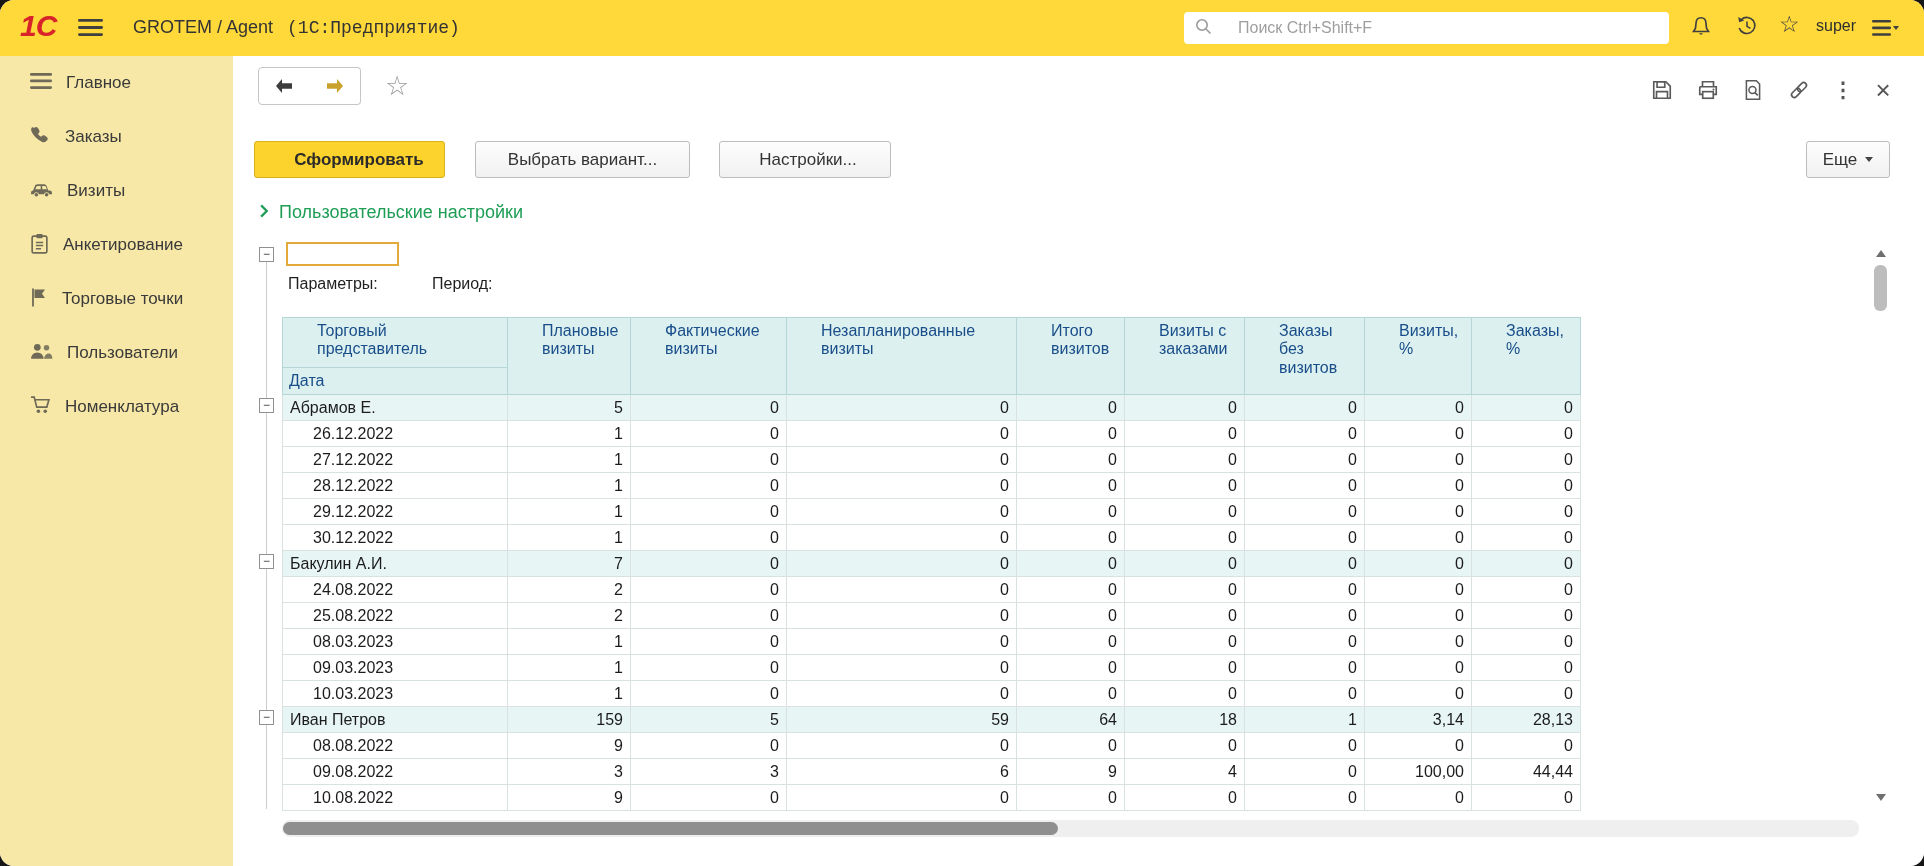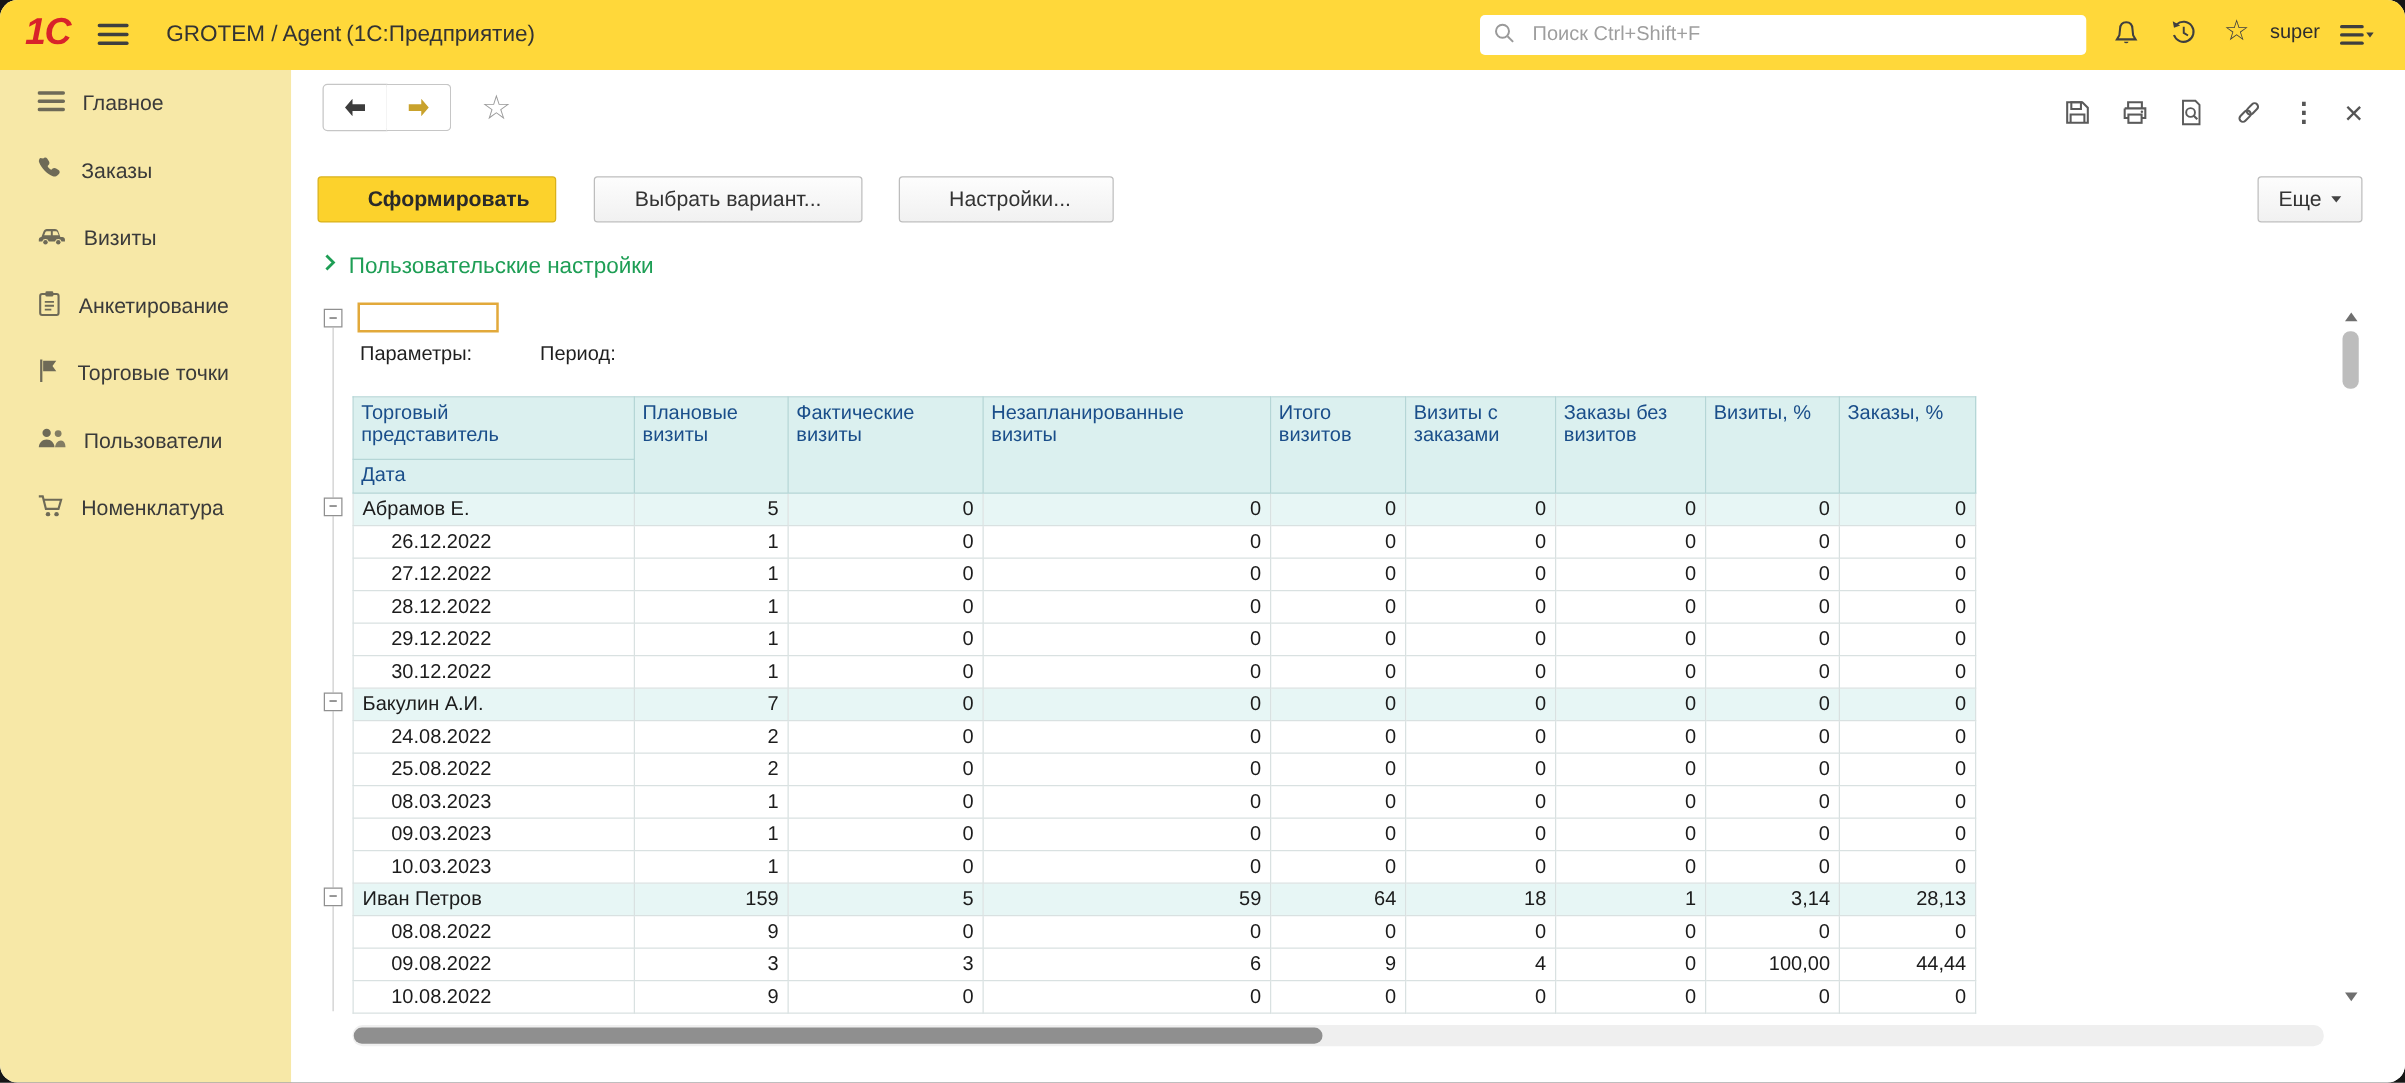--- a/index.html
+++ b/index.html
@@ -2,22 +2,22 @@
 <html><head>
 <meta charset="utf-8">
 <style>
   html,body{margin:0;padding:0;width:1924px;height:866px;background:#161616;font-family:"Liberation Sans",sans-serif;overflow:hidden;}
   .window{position:absolute;inset:0;border-radius:14px;overflow:hidden;background:#fff;}
   
   .topbar{position:absolute;left:0;top:0;right:0;height:56px;background:#FFD83A;}
   .logo{position:absolute;left:20px;top:9px;font-size:30px;font-weight:bold;font-style:italic;color:#D8232A;letter-spacing:-1px;}
   .tb-burger{position:absolute;left:78px;top:18px;cursor:pointer;}
   .tb-title{position:absolute;left:133px;top:17px;font-size:18px;color:#333;white-space:nowrap;}
-  .tb-title .sub{margin-left:4px;}
-  .search{position:absolute;left:1184px;top:12px;width:485px;height:32px;background:#fff;border-radius:4px;display:flex;align-items:center;padding:0 10px;box-sizing:border-box;gap:12px;}
+  .tb-title .sub{margin-left:14px;font-family:Liberation Mono, monospace;}
+  .search{position:absolute;left:1184px;top:12px;width:485px;height:32px;background:#fff;border-radius:4px;display:flex;align-items:center;padding:0 10px;box-sizing:border-box;gap:24px;}
   .search input{flex:1;border:none;outline:none;background:transparent;font-size:16px;color:#333;font-family:inherit;}
   .search input::placeholder{color:#9e9e9e;}
   .tb-ic{position:absolute;top:15px;cursor:pointer;}
   .tb-star{position:absolute;left:1779px;top:11px;font-size:23px;color:#3f3f3f;cursor:pointer;}
   .tb-user{position:absolute;left:1816px;top:17px;font-size:16px;color:#2e2e2e;cursor:pointer;}
   
   .sidebar{position:absolute;left:0;top:56px;width:233px;bottom:0;background:#F7E8A7;}
   .side-item{height:54px;display:flex;align-items:center;padding-left:30px;gap:14px;cursor:pointer;}
   .side-item .lbl{font-size:17px;color:#3a3a3a;}
   
@@ -44,21 +44,21 @@
   .top-exp{left:26px;top:191px;}
   .grp-exp{left:26px;}
   .tree-line{position:absolute;left:33px;top:206px;width:1px;height:547px;background:#cdcdcd;}
   .param-input{position:absolute;left:53px;top:186px;width:113px;height:24px;box-sizing:border-box;border:2px solid #E2A93B;background:#fff;font-size:15px;padding:0 4px;outline:none;font-family:inherit;}
   .plabel{position:absolute;top:219px;font-size:16px;color:#1f1f1f;}
   .params-label{left:55px;}
   .period-label{left:199px;}
   
   #report-table{position:absolute;left:49px;top:261px;width:1298px;border-collapse:collapse;table-layout:fixed;font-size:16px;}
   #report-table th{background:#DBF0EF;color:#1A4E8A;font-weight:normal;text-align:left;vertical-align:top;padding:4px 6px;border:1px solid #b5d6d6;line-height:1.15;box-sizing:border-box;cursor:default;}
-  #report-table th span{display:inline-block;max-width:112px;}
+  #report-table th span{display:inline-block;max-width:112px;margin-left:28px;}
   .th-rep{height:50px;}
   .th-date{height:26px;}
   #report-table td{height:26px;box-sizing:border-box;padding:0 7px;border:1px solid #d9e1e1;color:#1c1c1c;white-space:nowrap;overflow:hidden;cursor:default;}
   .group-row td{background:#E7F6F5;color:#1A4E8A;}
   .num{text-align:right;}
   .cell-date{padding-left:30px !important;}
   
   .vscroll{position:absolute;left:1639px;top:189px;width:17px;height:560px;}
   .vs-arrow{position:absolute;left:0;width:17px;height:16px;display:flex;align-items:center;justify-content:center;cursor:pointer;}
   .vs-up{top:0;}

